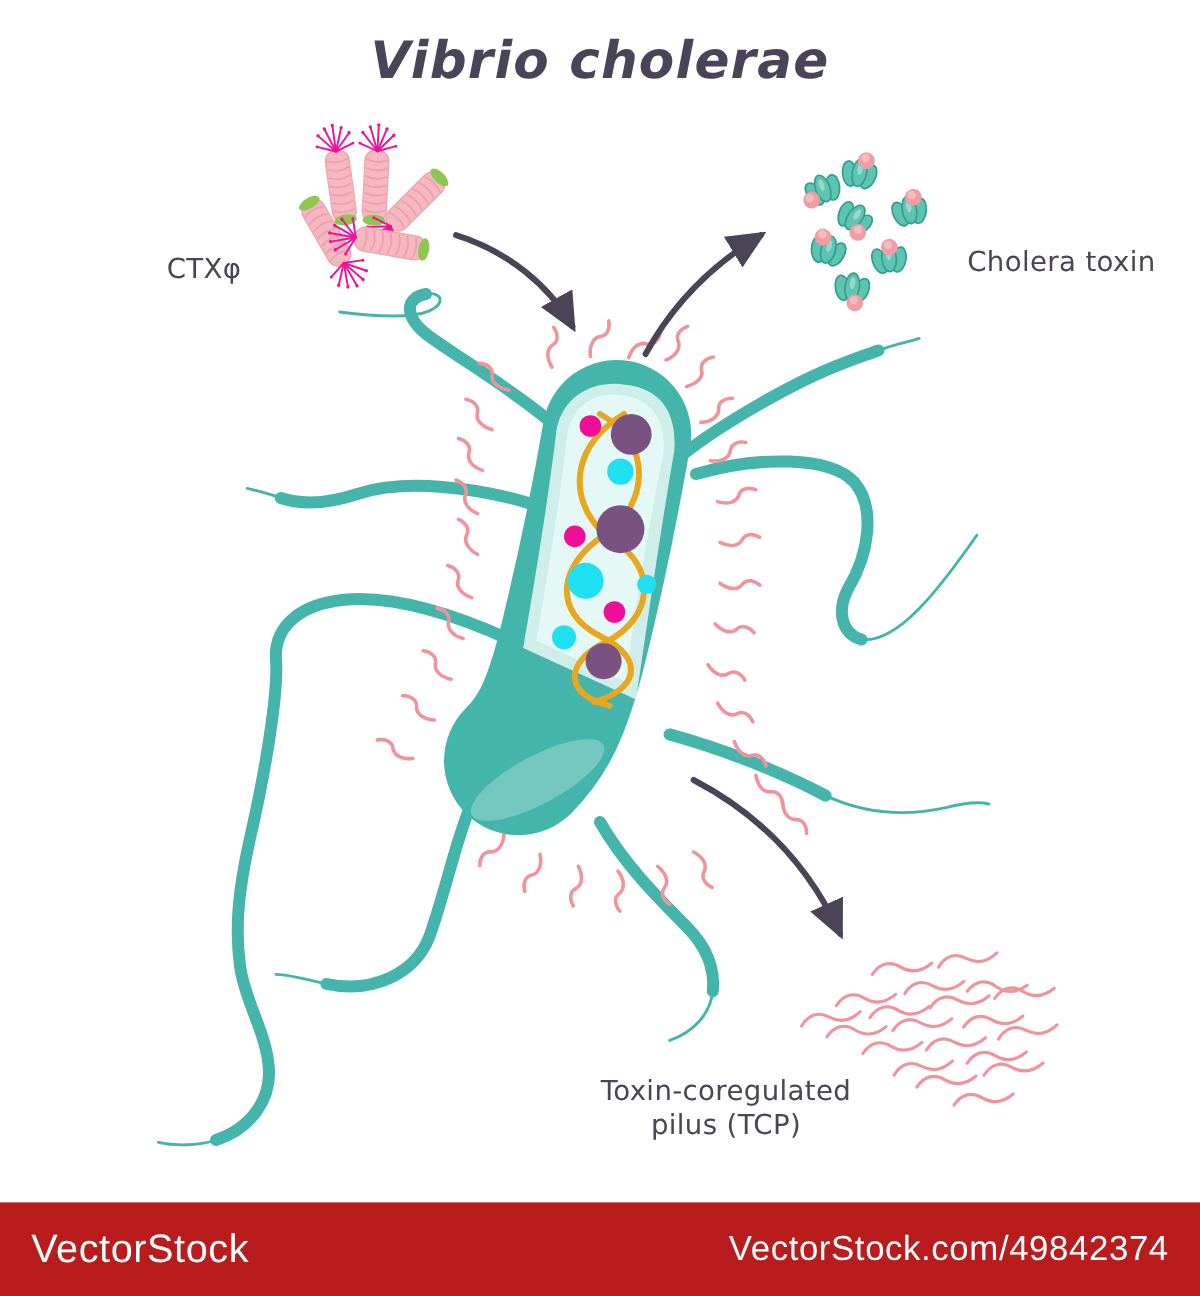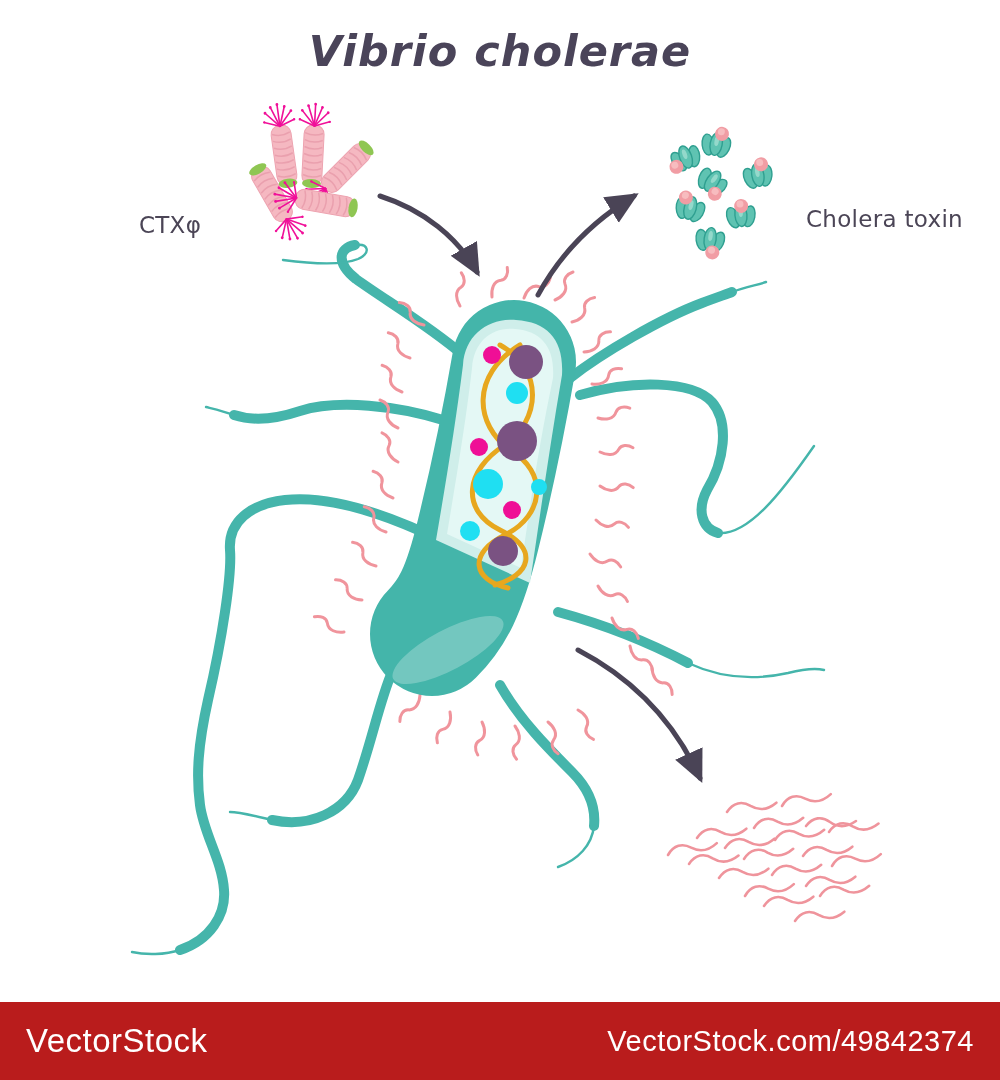--- a/index.html
+++ b/index.html
@@ -232,19 +232,23 @@
   </svg>
 
   <div class="title">Vibrio cholerae</div>
 
   <div class="lbl lbl-ctx">
     <div>CTXφ</div>
   </div>
 
   <div class="lbl lbl-toxin">Cholera toxin</div>
 
+  <div class="lbl lbl-tcp">
+    <div>Toxin-coregulated</div>
+    <div>pilus (TCP)</div>
+  </div>
 
   <div class="footer">
     <span class="brand">VectorStock</span>
     <span class="attr">VectorStock.com/49842374</span>
   </div>
 
 </div>
 
 </body></html>

